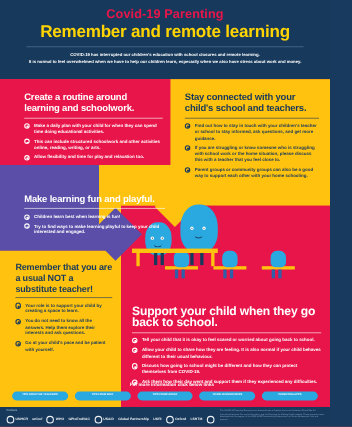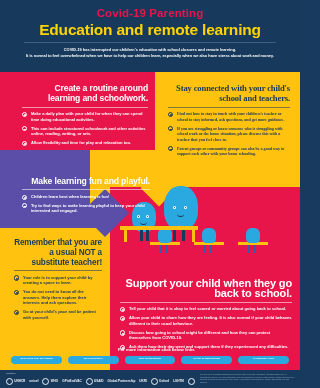--- a/index.html
+++ b/index.html
@@ -59,21 +59,20 @@
     position: absolute; left: 146px; top: 175px;
     width: 26px; height: 26px; background: #ffc20e;
     transform: rotate(45deg);
   }
 
   
   .sec { position: absolute; }
   .sec h2 {
     font-size: 8.6px; line-height: 10.4px; font-weight: bold;
     letter-spacing: -.15px;
-    text-align: right;
   }
   .sec .sep { height: 1px; margin: 3px 0 3.5px; opacity: .55; }
   .bullets { list-style: none; }
   .bullets li {
     position: relative; padding-left: 9px;
     font-size: 4.05px; line-height: 5.6px; font-weight: bold;
     margin-bottom: 3.2px;
   }
   .bullets li .dot {
     position: absolute; left: 0; top: .6px;
@@ -84,21 +83,21 @@
     content: ""; position: absolute; left: 1.4px; top: 1.4px;
     width: 1.8px; height: 1.8px; border-radius: 50%;
     background: currentColor;
   }
 
   
   .s1 { left: 22px; top: 83px; width: 126px; color: #fff; }
   .s1 .sep { background: #fff; }
 
   
-  .s2 { left: 168px; top: 83px; width: 122px; color: #17395c; font-family: Liberation Serif, serif; }
+  .s2 { left: 168px; top: 83px; width: 122px; color: #17395c; }
   .s2 .sep { background: #17395c; }
 
   
   .s3 { left: 22px; top: 176px; width: 128px; color: #fff; }
   .s3 .sep { background: #fff; }
 
   
   .s4 { left: 14px; top: 238px; width: 88px; color: #17395c; }
   .s4 .sep { background: #17395c; }
   .s4 h2 { font-size: 8.2px; line-height: 9.8px; }
@@ -195,21 +194,21 @@
     color: #8fa6bd; font-size: 1.9px; line-height: 2.6px; text-align: left;
   }
 </style>
 </head>
 <body>
 
 <div id="poster">
 
   <div class="header">
     <div class="hd-kicker">Covid-19 Parenting</div>
-    <div class="hd-title">Education and remote learning</div>
+    <div class="hd-title">Remember and remote learning</div>
     <div class="hd-rule"></div>
     <div class="hd-sub">COVID-19 has interrupted our children's education with school closures and remote learning.</div>
     <div class="hd-sub" style="padding-top:0">It is normal to feel overwhelmed when we have to help our children learn, especially when we also have stress about work and money.</div>
   </div>
 
   <div class="panel p-pink-tl"></div>
   <div class="panel p-yellow-tr"></div>
   <div class="panel p-purple"></div>
   <div class="panel p-yellow-mid"></div>
   <div class="panel p-red-mid"></div>

